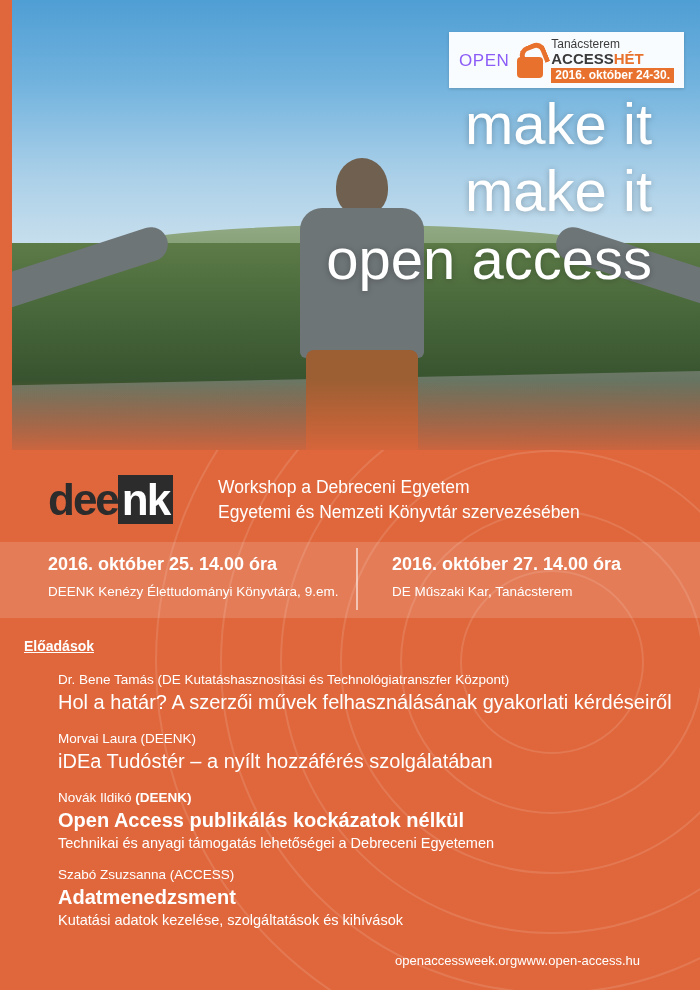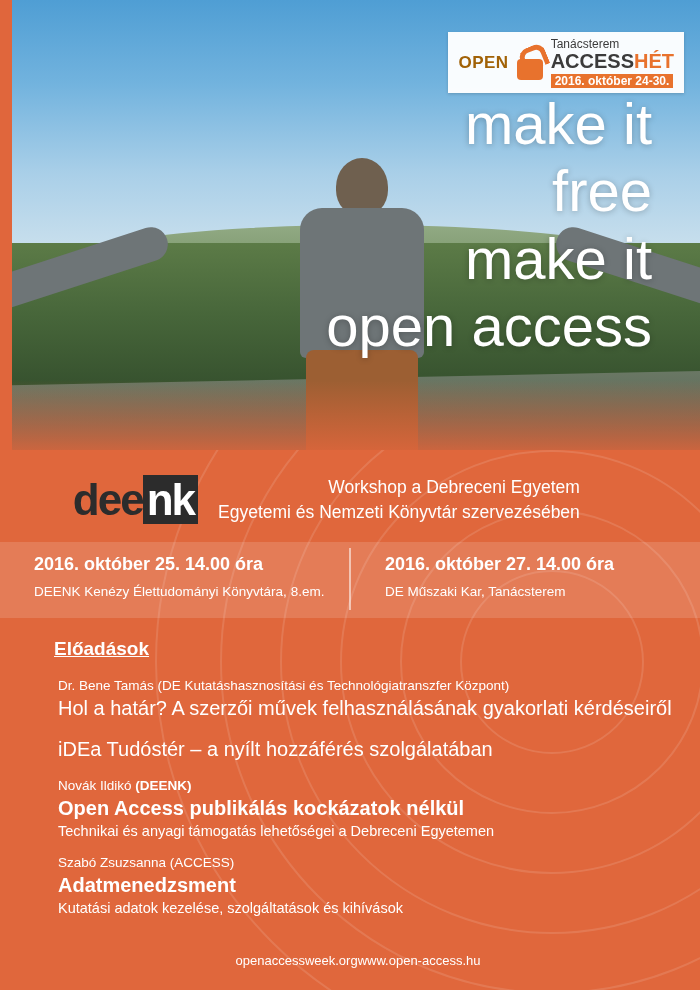--- a/index.html
+++ b/index.html
@@ -106,23 +106,23 @@
     top: 32px;
     background: rgba(255,255,255,0.96);
     padding: 6px 10px 5px 10px;
     display: flex;
     align-items: center;
     gap: 8px;
     box-shadow: 0 1px 3px rgba(0,0,0,.18);
   }
   .oa-logo .oa-open {
     font-size: 17px;
-    font-weight: bold;
+    font-weight: normal;
     letter-spacing: .5px;
-    color: #a16207;
+    color: #8b5cf6;
   }
   .oa-lock {
     position: relative;
     width: 26px; height: 34px;
   }
   .oa-lock .body {
     position: absolute;
     left: 0; bottom: 0;
     width: 26px; height: 21px;
     border-radius: 4px;
@@ -136,21 +136,21 @@
     border-bottom: none;
     border-radius: 10px 10px 0 0;
     transform: rotate(-22deg);
   }
   .oa-logo .oa-right { line-height: 1.05; }
   .oa-logo .oa-nemzetkozi {
     font-size: 12px;
     color: #3b3b3b;
   }
   .oa-logo .oa-access {
-    font-size: 20px;
+    font-size: 15px;
     font-weight: bold;
     color: #3b3b3b;
   }
   .oa-logo .oa-access .het { color: #e8722d; }
   .oa-logo .oa-date {
     font-size: 12px;
     font-weight: bold;
     color: #ffffff;
     background: #e8722d;
     padding: 1px 4px;
@@ -203,21 +203,20 @@
   .r6 { width: 790px; height: 790px; margin: -395px 0 0 -395px; }
 
   
   .workshop-row {
     position: absolute;
     left: 0; top: 10px;
     width: 700px;
     height: 80px;
     display: flex;
     align-items: center;
-    text-align: right;
   }
   .deenk-logo {
     margin-left: 48px;
     width: 150px;
     font-size: 44px;
     font-weight: bold;
     letter-spacing: -2px;
     line-height: 1;
     color: #2c2c2c;
     position: relative;
@@ -242,21 +241,21 @@
     height: 76px;
     background: rgba(255,255,255,0.14);
     display: flex;
   }
   .date-col {
     flex: 1;
     padding: 12px 0 0 36px;
     position: relative;
     color: #ffffff;
   }
-  .date-col:first-child { padding-left: 34px; }
+  .date-col:first-child { padding-left: 48px; }
   .date-col + .date-col::before {
     content: "";
     position: absolute;
     left: 0; top: 6px;
     width: 2px; height: 62px;
     background: rgba(255,255,255,0.55);
   }
   .date-col .dt {
     font-size: 18px;
     font-weight: bold;
@@ -267,22 +266,22 @@
   }
 
   
   .talks {
     position: absolute;
     left: 0; top: 188px;
     width: 700px;
     color: #ffffff;
   }
   .talks-title {
-    margin-left: 54px;
-    font-size: 19px;
+    margin-left: 24px;
+    font-size: 14px;
     font-weight: bold;
     text-decoration: underline;
     margin-bottom: 18px;
   }
   .talk {
     margin-left: 58px;
     margin-bottom: 16px;
   }
   .talk .who {
     font-size: 13.5px;
@@ -301,24 +300,24 @@
   }
 
   
   .footer {
     position: absolute;
     left: 0; bottom: 22px;
     width: 700px;
     color: #ffffff;
     font-size: 13px;
     display: flex;
-    justify-content: center;
+    justify-content: flex-end;
   }
   .footer .left { margin-left: 50px; }
-  .footer .right { margin-right: 34px; }
+  .footer .right { margin-right: 60px; }
 </style>
 </head>
 <body>
 
 <div class="poster">
 
   <div class="hero">
     <div class="sky"></div>
     <div class="hills"></div>
     <div class="ground"></div>
@@ -330,21 +329,20 @@
 
       <div class="head"></div>
       <div class="torso"></div>
       <div class="legs"></div>
     </div>
 
     <div class="hero-fade"></div>
 
     <div class="headline">
       <div>make it</div>
-      <div>free</div>
       <div>make it</div>
       <div>open access</div>
     </div>
   </div>
 
   <div class="oa-logo">
     <span class="oa-open">OPEN</span>
     <span class="oa-lock">
       <span class="shackle"></span>
       <span class="body"></span>
@@ -374,40 +372,43 @@
       </div>
       <div class="workshop-text">
         <div>Workshop a Debreceni Egyetem</div>
         <div>Egyetemi és Nemzeti Könyvtár szervezésében</div>
       </div>
     </div>
 
     <div class="date-bar">
       <div class="date-col">
         <div class="dt">2016. október 25. 14.00 óra</div>
-        <div class="place">DEENK Kenézy Élettudományi Könyvtára, 8.em.</div>
+        <div class="place">DEENK Kenézy Élettudományi Könyvtára, 9.em.</div>
       </div>
       <div class="date-col">
         <div class="dt">2016. október 27. 14.00 óra</div>
         <div class="place">DE Műszaki Kar, Tanácsterem</div>
       </div>
     </div>
 
     <div class="talks">
       <div class="talks-title">Előadások</div>
 
       <div class="talk">
         <div class="who">
           <span>Dr. Bene Tamás (DE Kutatáshasznosítási és Technológiatranszfer Központ)</span><b></b>
         </div>
         <div class="t1">Hol a határ? A szerzői művek felhasználásának gyakorlati kérdéseiről</div>
         <div class="t2"></div>
       </div>
 
       <div class="talk">
+        <div class="who">
+          <span>Morvai Laura (DEENK)</span><b></b>
+        </div>
         <div class="t1">iDEa Tudóstér – a nyílt hozzáférés szolgálatában</div>
         <div class="t2"></div>
       </div>
 
       <div class="talk">
         <div class="who">
           <span>Novák Ildikó </span><b>(DEENK)</b>
         </div>
         <div class="t1 bold">Open Access publikálás kockázatok nélkül</div>
         <div class="t2">Technikai és anyagi támogatás lehetőségei a Debreceni Egyetemen</div>

